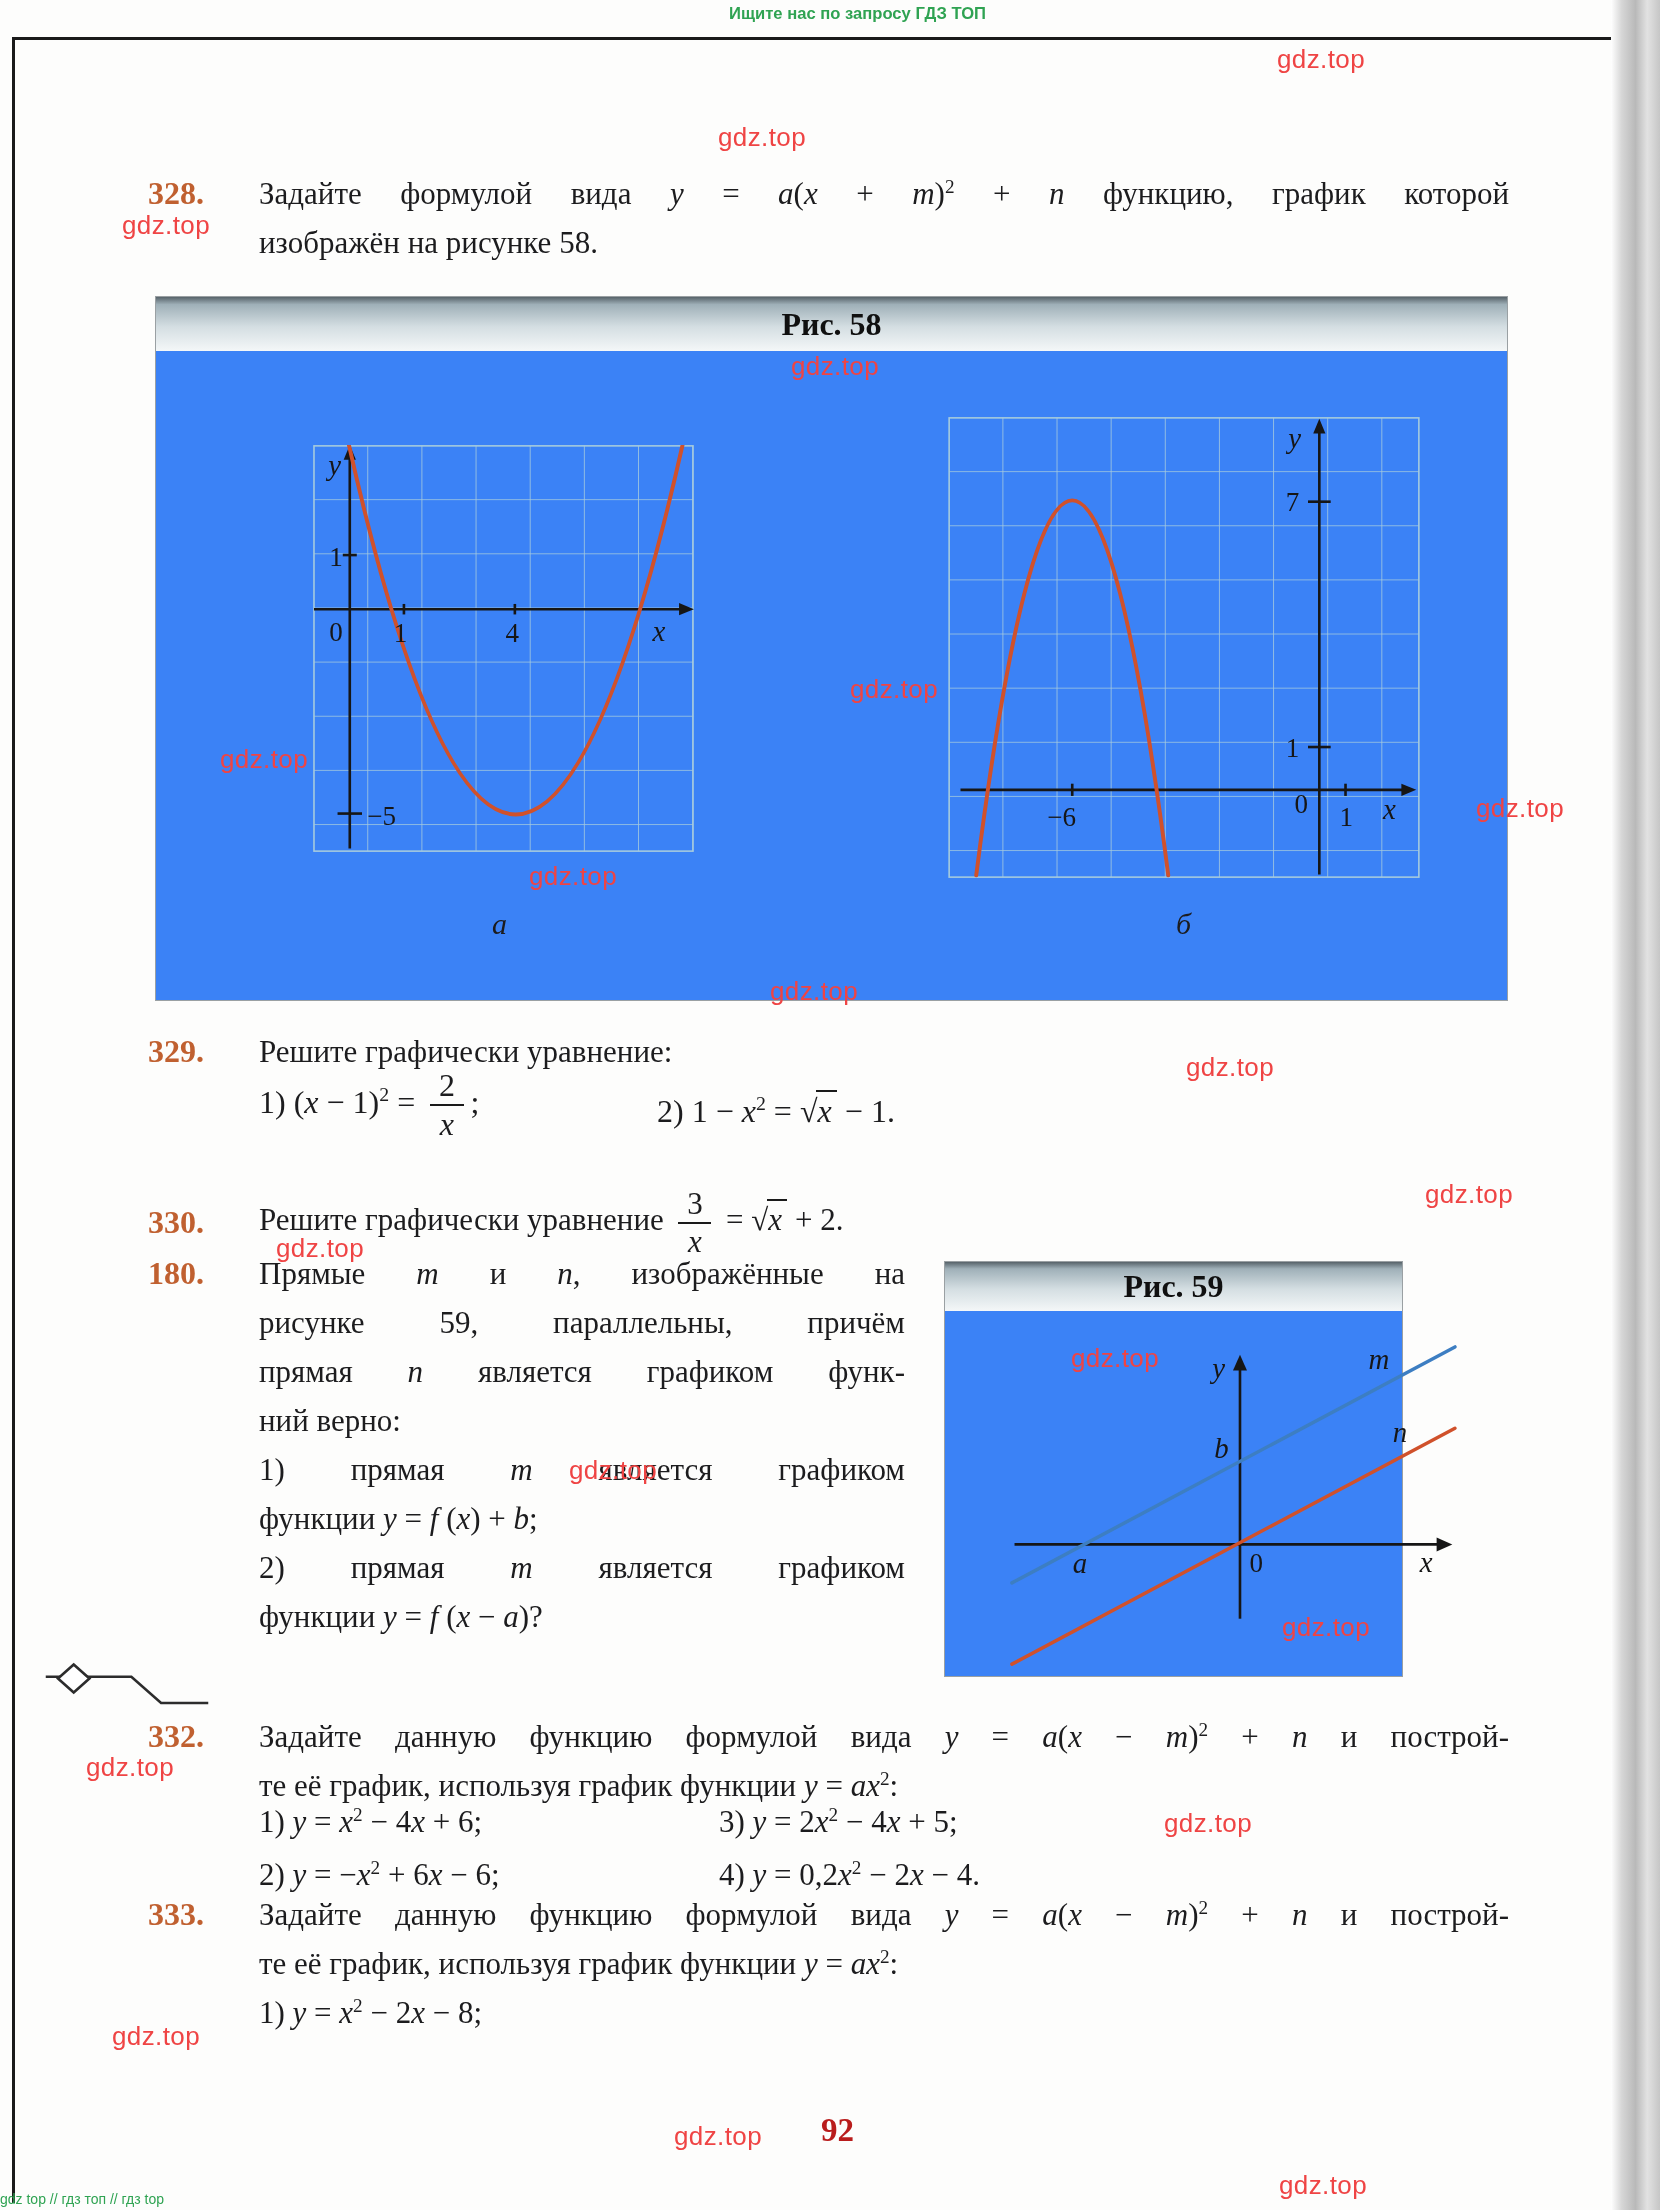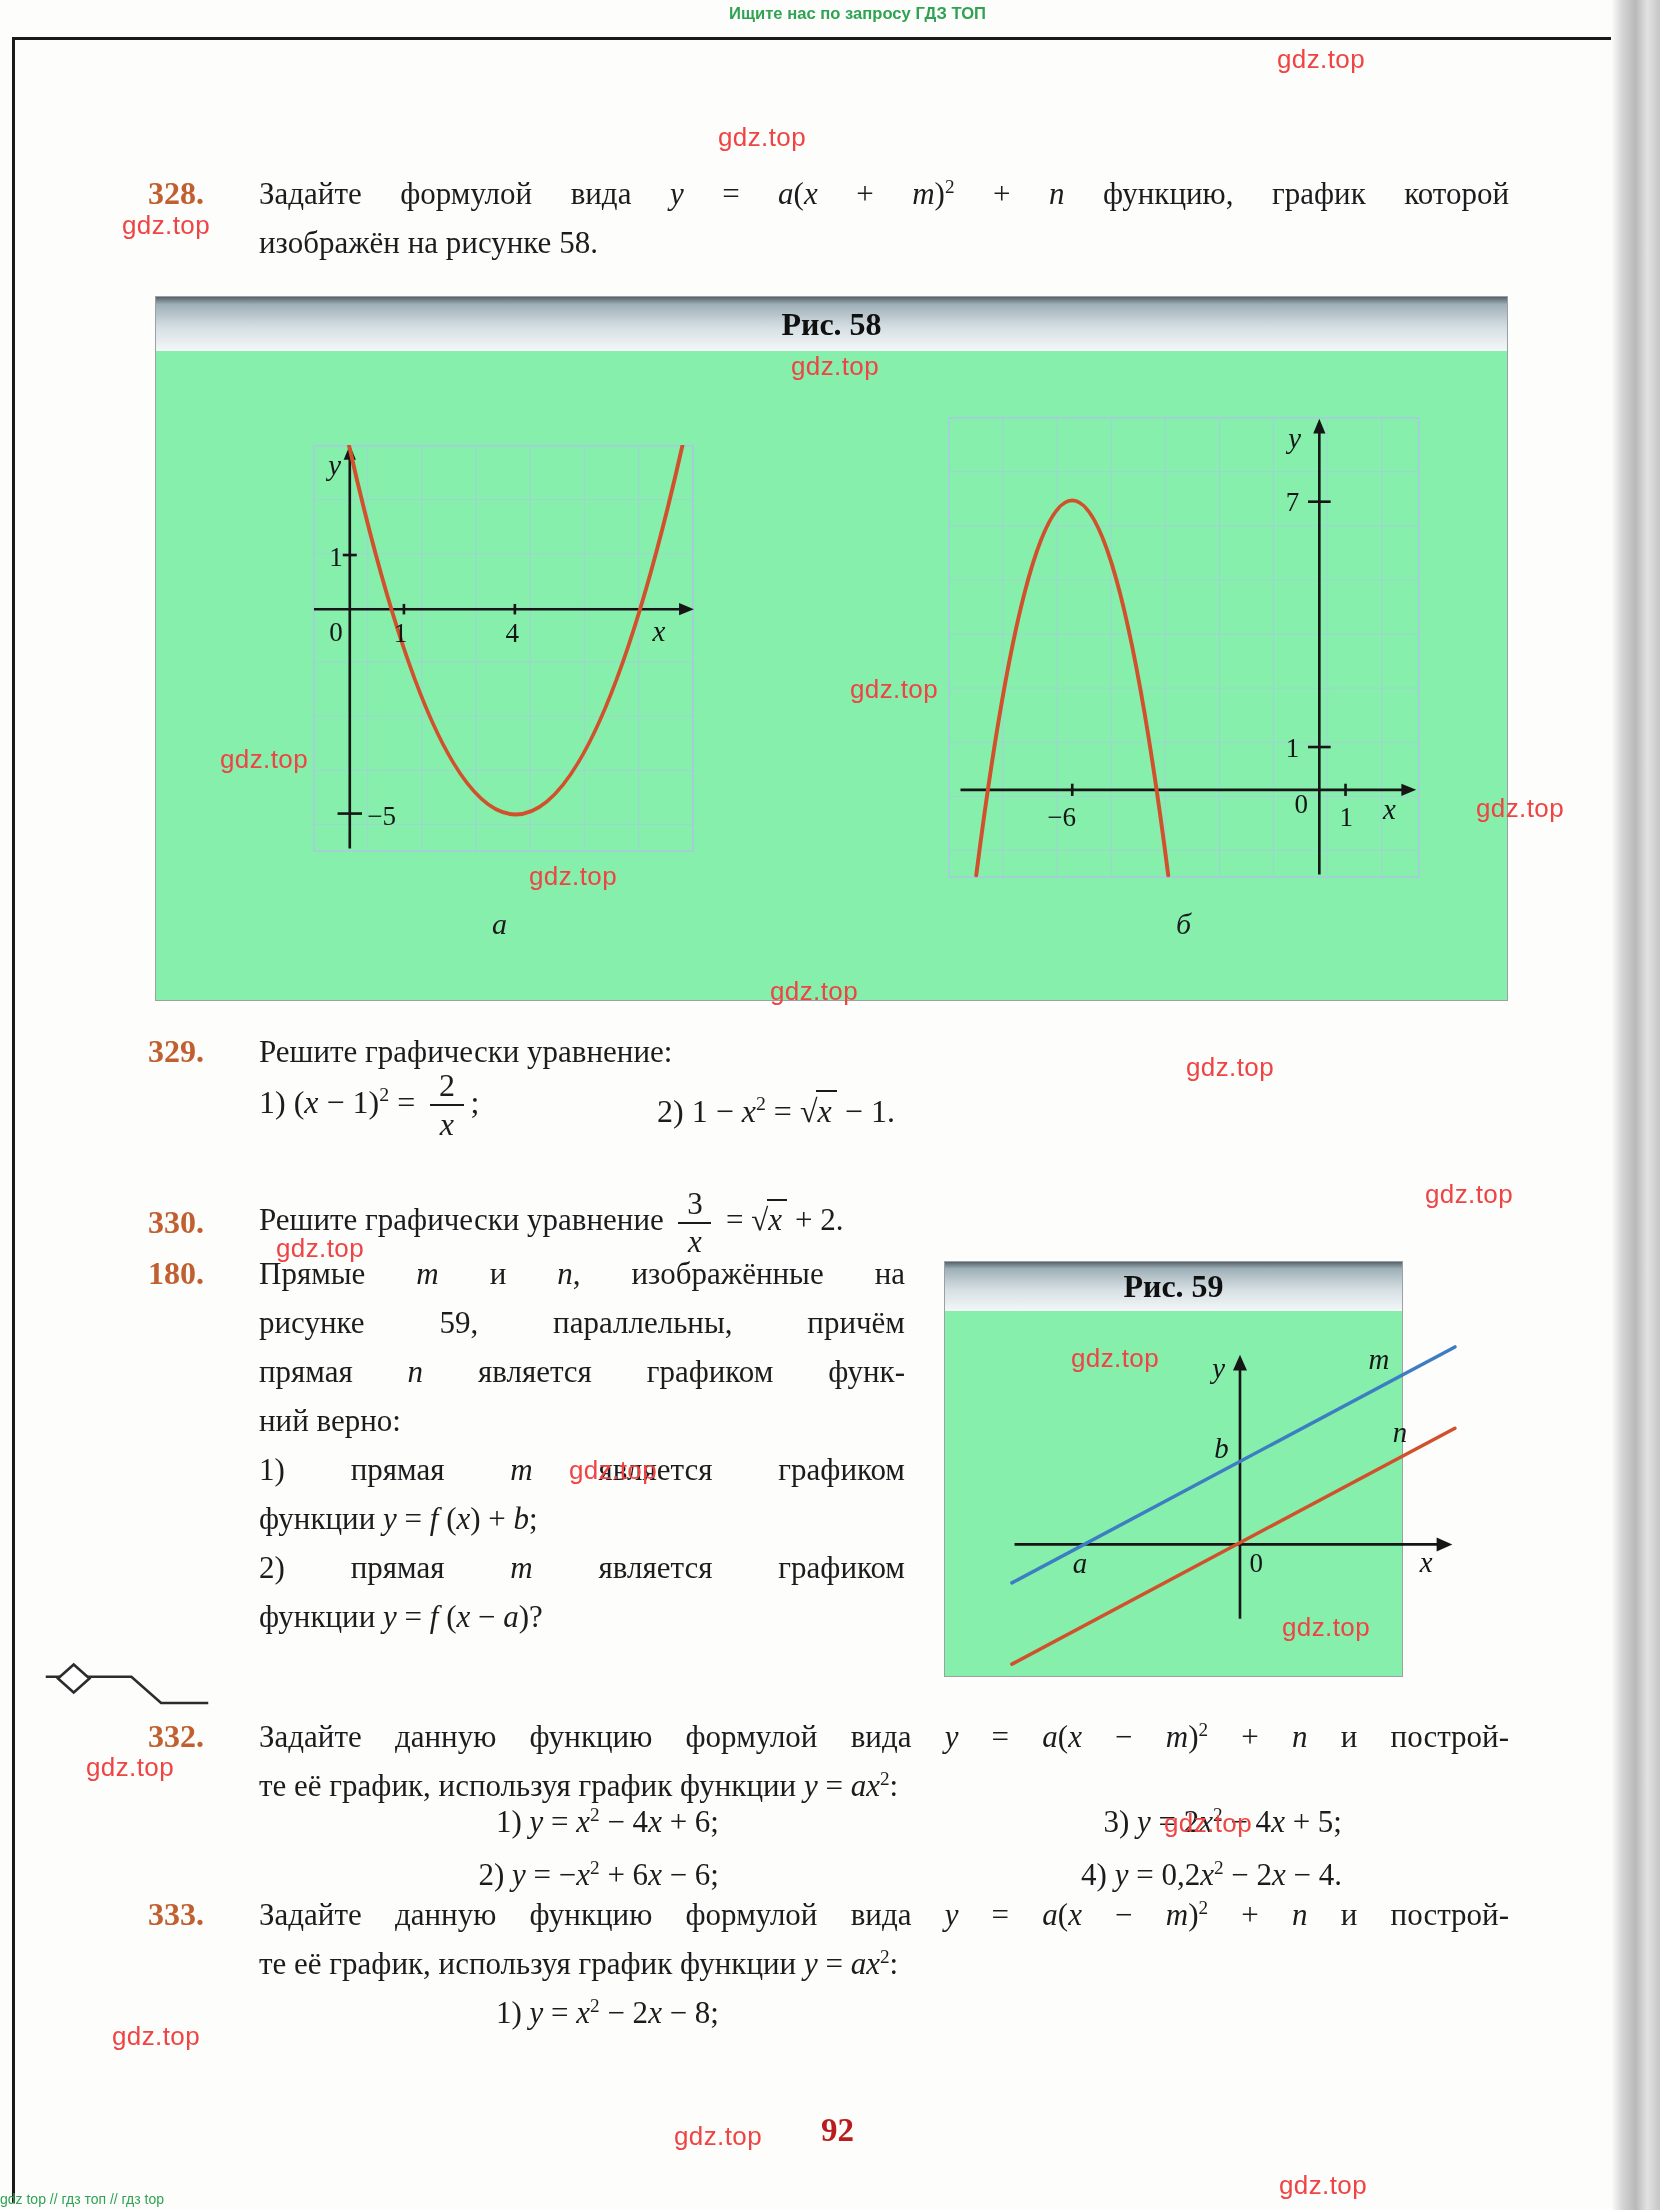--- a/index.html
+++ b/index.html
@@ -24,27 +24,27 @@
   .jline{text-align:justify;text-align-last:justify;}
   sup{font-size:.62em;vertical-align:super;line-height:0;}
   i{font-style:italic;}
   .frac{display:inline-flex;flex-direction:column;align-items:center;vertical-align:middle;margin:0 7px;}
   .frac .fn{border-bottom:2.6px solid #1a1a1a;padding:0 8.7px 1.7px;line-height:1.05;}
   .frac .fd{padding:1.7px 8.7px 0;line-height:1.05;}
   .sqrt{white-space:nowrap;}
   .sqrt .rad{display:inline-block;border-top:2.6px solid #1a1a1a;padding:0.9px 5.2px 0 1.7px;margin-left:-1.7px;}
   .eqitem{position:absolute;font-size:32px;}
   .eqrow{position:absolute;font-size:31px;display:flex;align-items:center;}
-  .figbox{position:absolute;border:1.7px solid #9aa0a3;background:#86efac;text-align:right;}
+  .figbox{position:absolute;border:1.7px solid #9aa0a3;background:#3b82f6;text-align:right;}
   .fig-header{position:relative;display:flex;align-items:center;justify-content:center;
         font-weight:700;font-size:32px;color:#101010;
         background:linear-gradient(180deg,#57636a 0%,#9fb0b8 14%,#d4dee2 55%,#f4f7f8 100%);}
   .figcap{position:absolute;font-style:italic;font-size:30px;}
   .items-grid{position:absolute;display:grid;grid-template-columns:460px auto;row-gap:3.5px;
-        font-size:31px;line-height:49px;text-align:right;}
+        font-size:31px;line-height:49px;}
   .pagenum{position:absolute;left:821px;top:2112px;font-weight:700;font-size:33px;color:#b91c1c;}
   .footgreen{position:absolute;left:0;top:2191px;width:1611px;
         font:14px "Liberation Sans",sans-serif;color:var(--green);}
   
   .gridline{fill:none;stroke:var(--grid);stroke-width:1.8;}
   .gridrect{stroke:var(--grid);stroke-width:1.8;}
   .axisline{stroke:#161616;stroke-width:3;fill:none;}
   .tickline{stroke:#161616;stroke-width:3;}
   .arrow{fill:#161616;}
   .curve{fill:none;stroke:var(--curve);stroke-width:4.5;stroke-linecap:round;}

